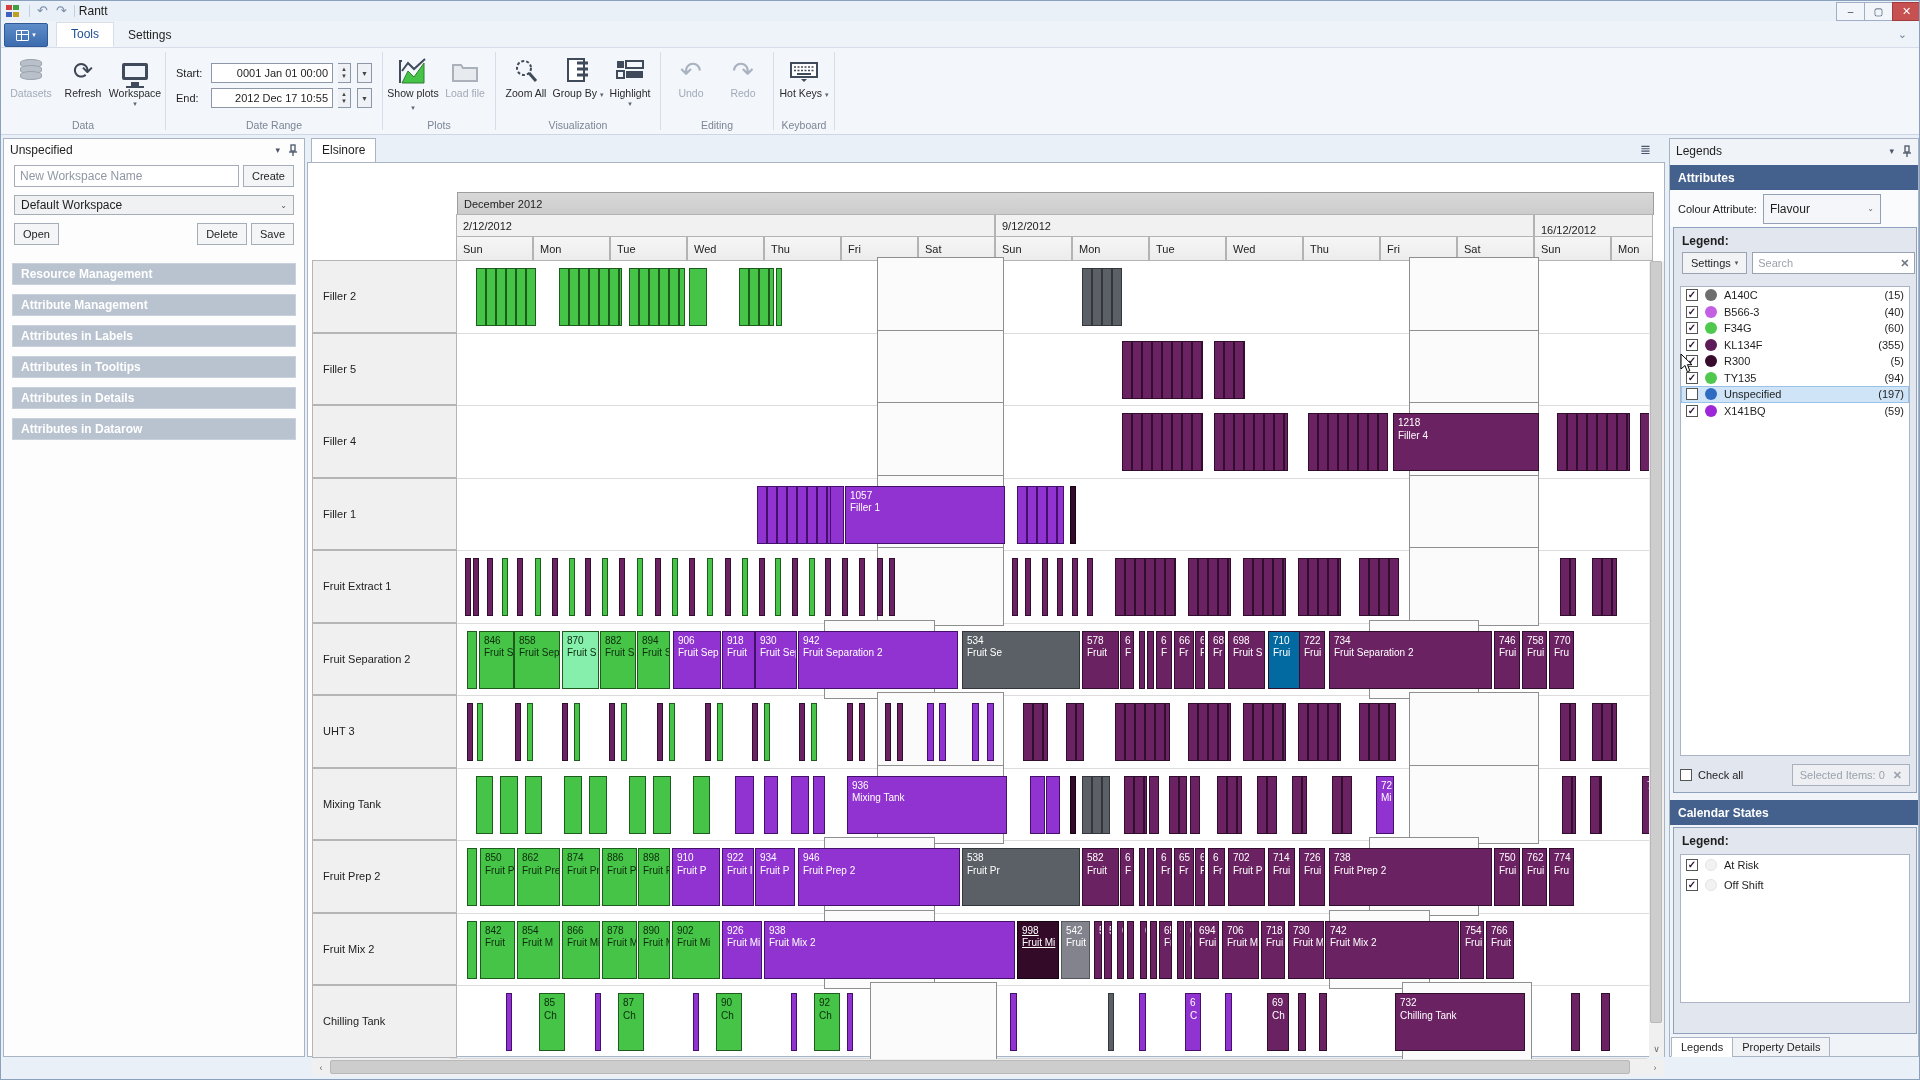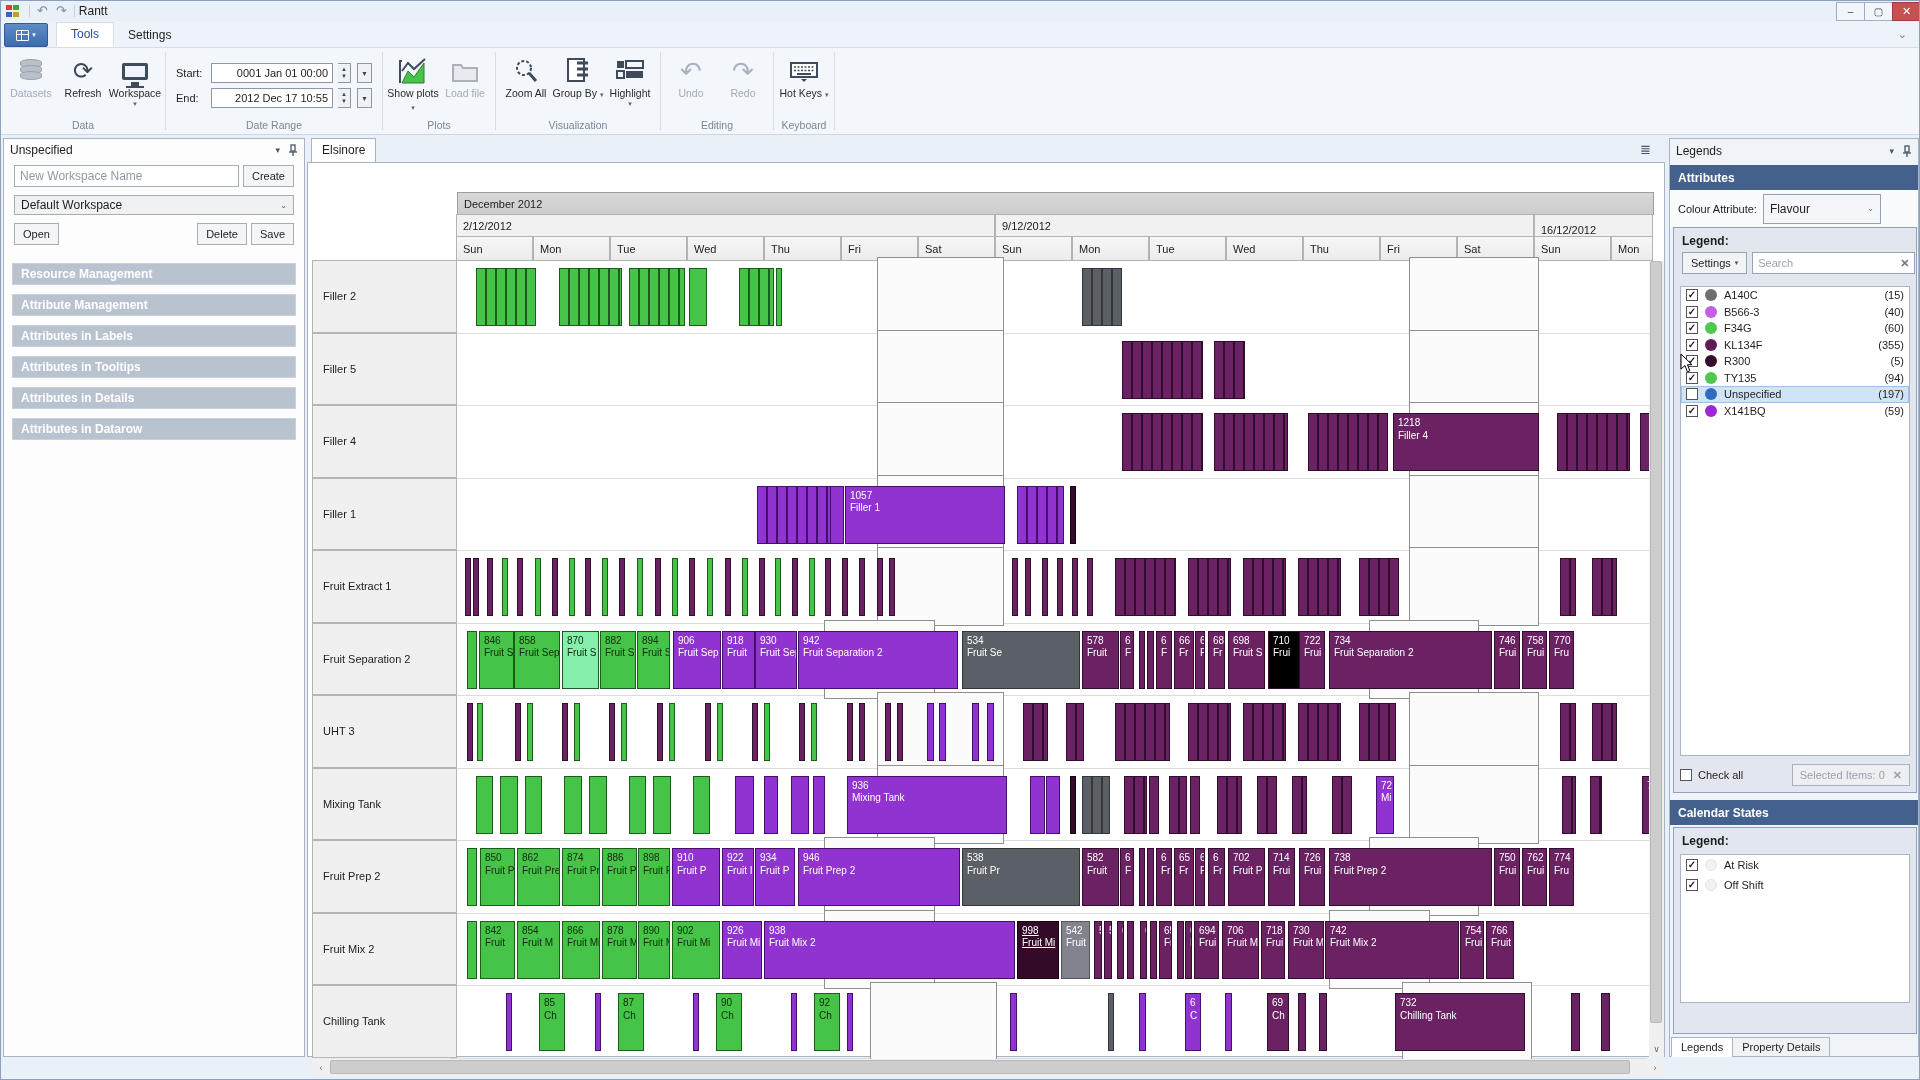--- a/index.html
+++ b/index.html
@@ -524,21 +524,21 @@
           <b>F</b>
         </div>
         <div class="bar" style="left: 751px; width: 17px; border-color: rgb(50, 14, 46); color: rgb(255, 255, 255); background: rgb(107, 34, 99);">
           <b>68</b>
           <b>Fr</b>
         </div>
         <div class="bar" style="left: 771px; width: 37px; border-color: rgb(50, 14, 46); color: rgb(255, 255, 255); background: rgb(107, 34, 99);">
           <b>698</b>
           <b>Fruit S</b>
         </div>
-        <div class="bar" style="left: 811px; width: 47px; border-color: rgb(50, 14, 46); color: rgb(255, 255, 255); background: #000000;">
+        <div class="bar" style="left: 811px; width: 47px; border-color: rgb(50, 14, 46); color: rgb(255, 255, 255); background: #0369a1;">
           <b>710</b>
           <b>Frui</b>
         </div>
         <div class="bar" style="left: 842px; width: 26px; border-color: rgb(50, 14, 46); color: rgb(255, 255, 255); background: rgb(107, 34, 99);">
           <b>722</b>
           <b>Frui</b>
         </div>
         <div class="bar" style="left: 872px; width: 163px; border-color: rgb(50, 14, 46); color: rgb(255, 255, 255); background: rgb(107, 34, 99);">
           <b>734</b>
           <b>Fruit Separation 2</b>

